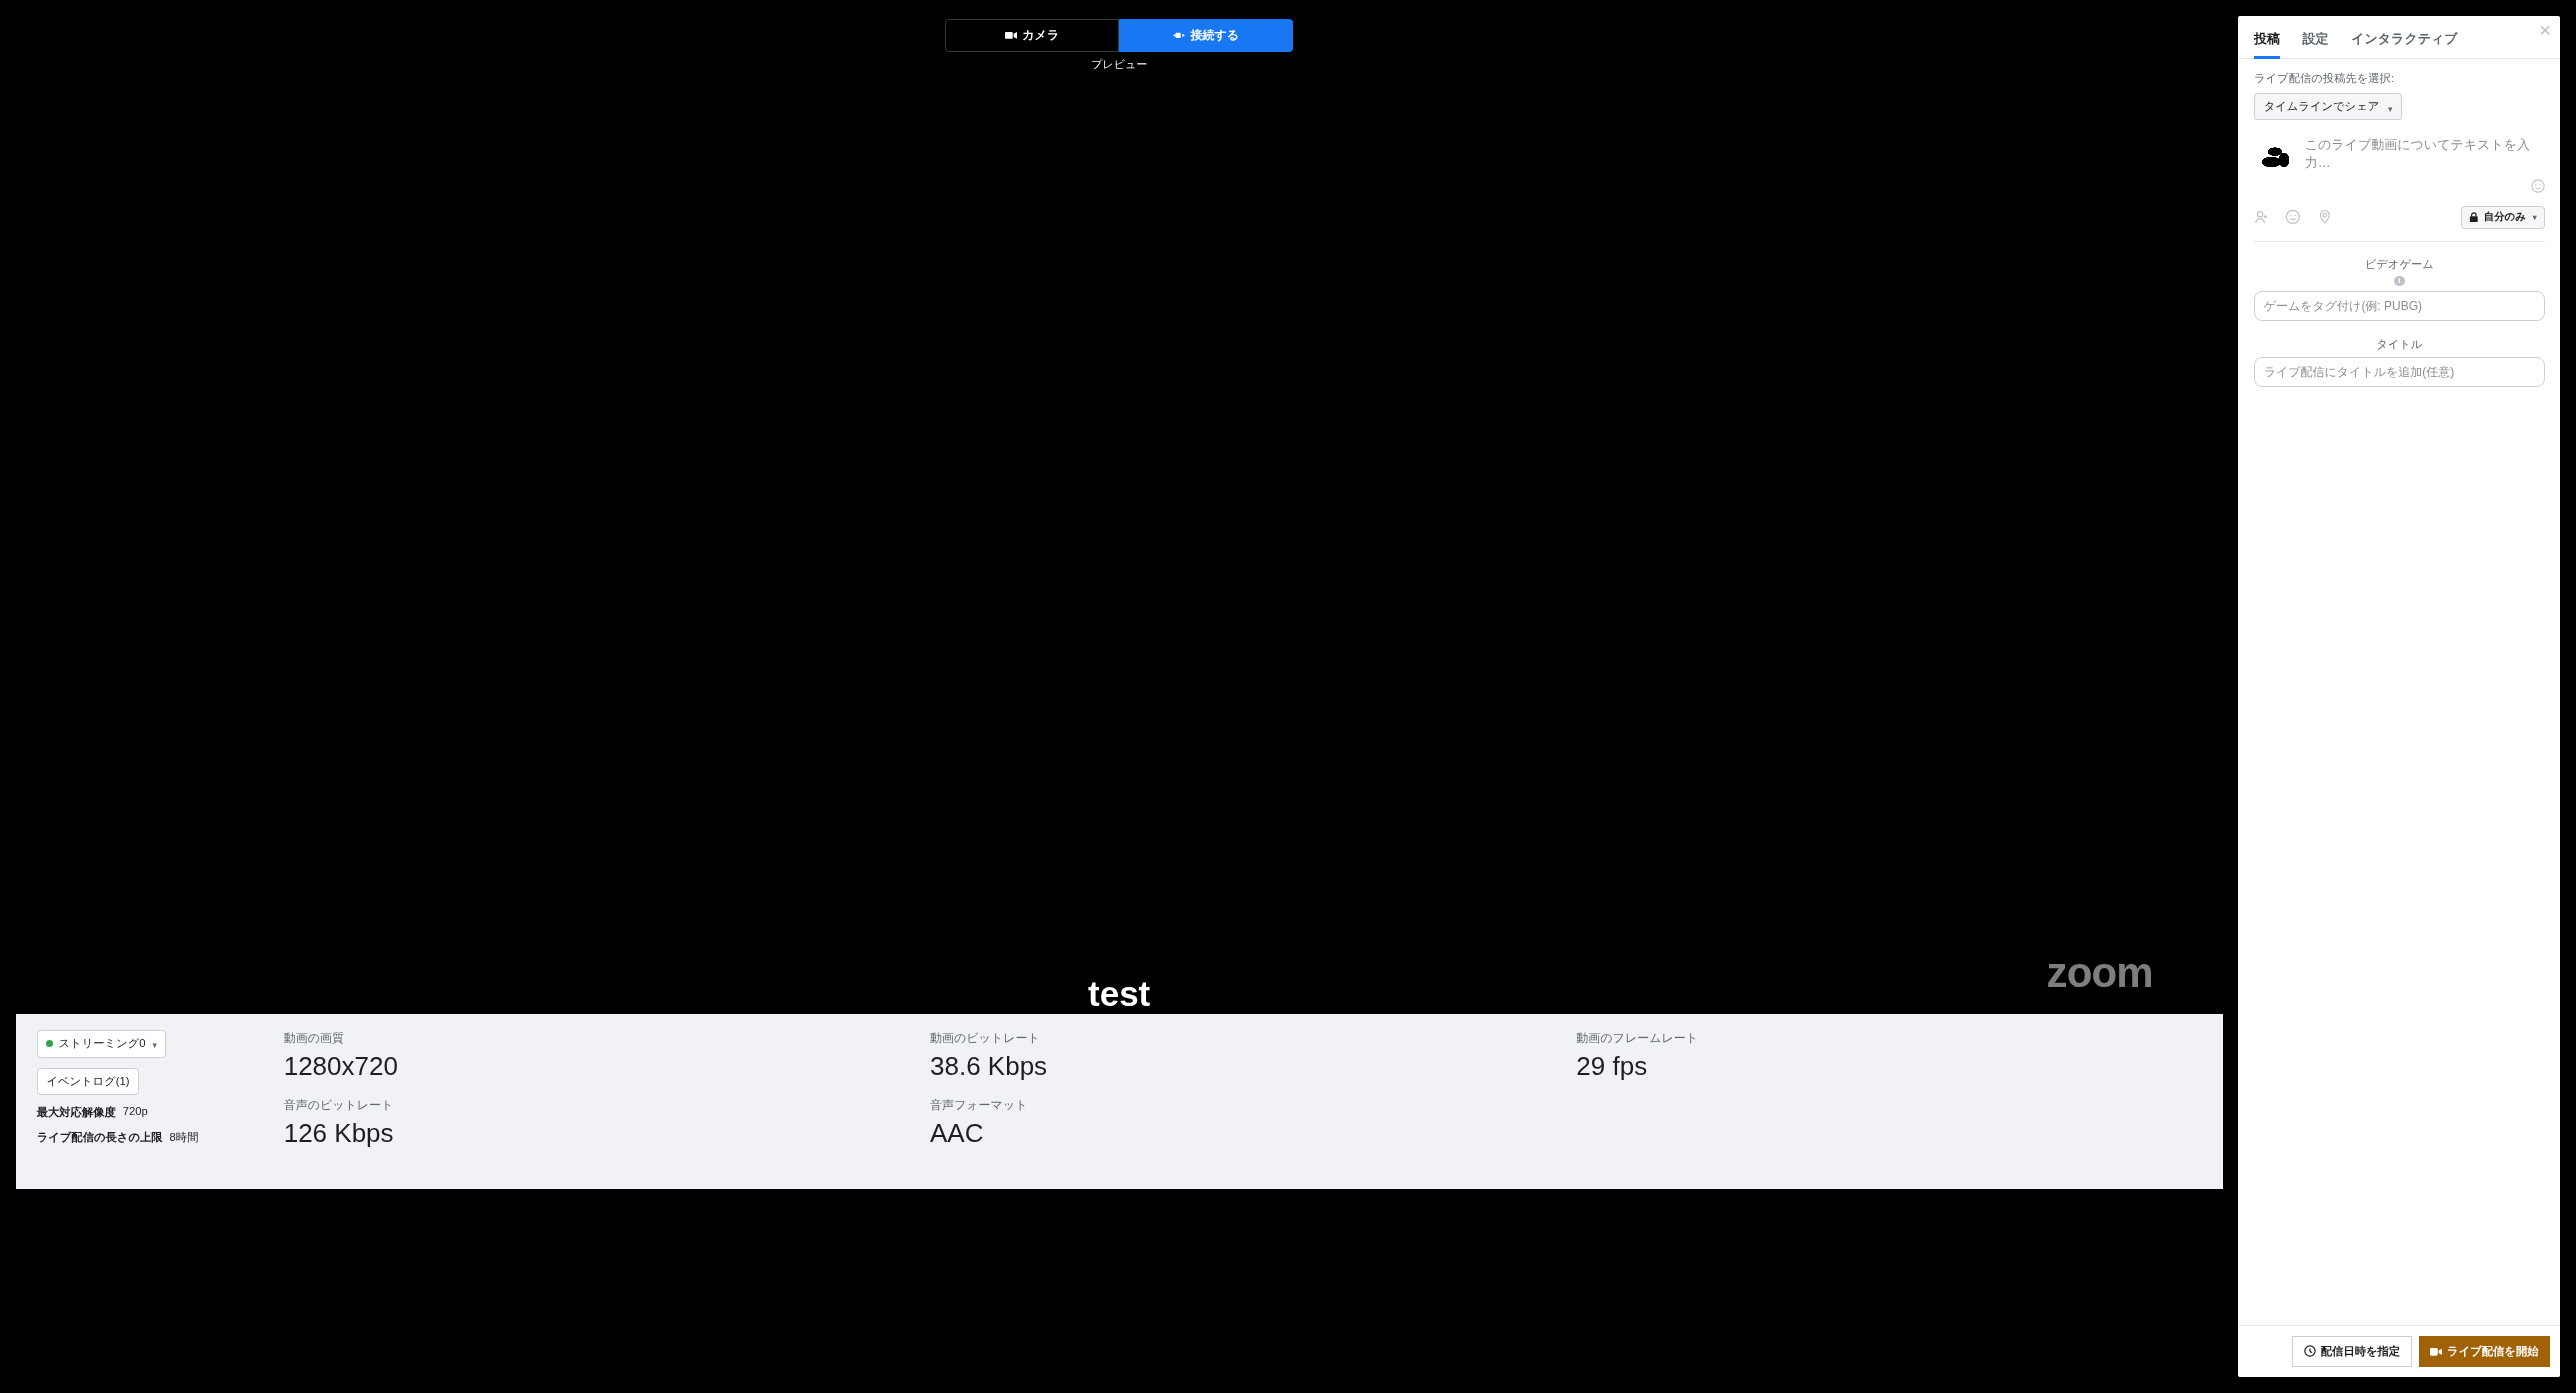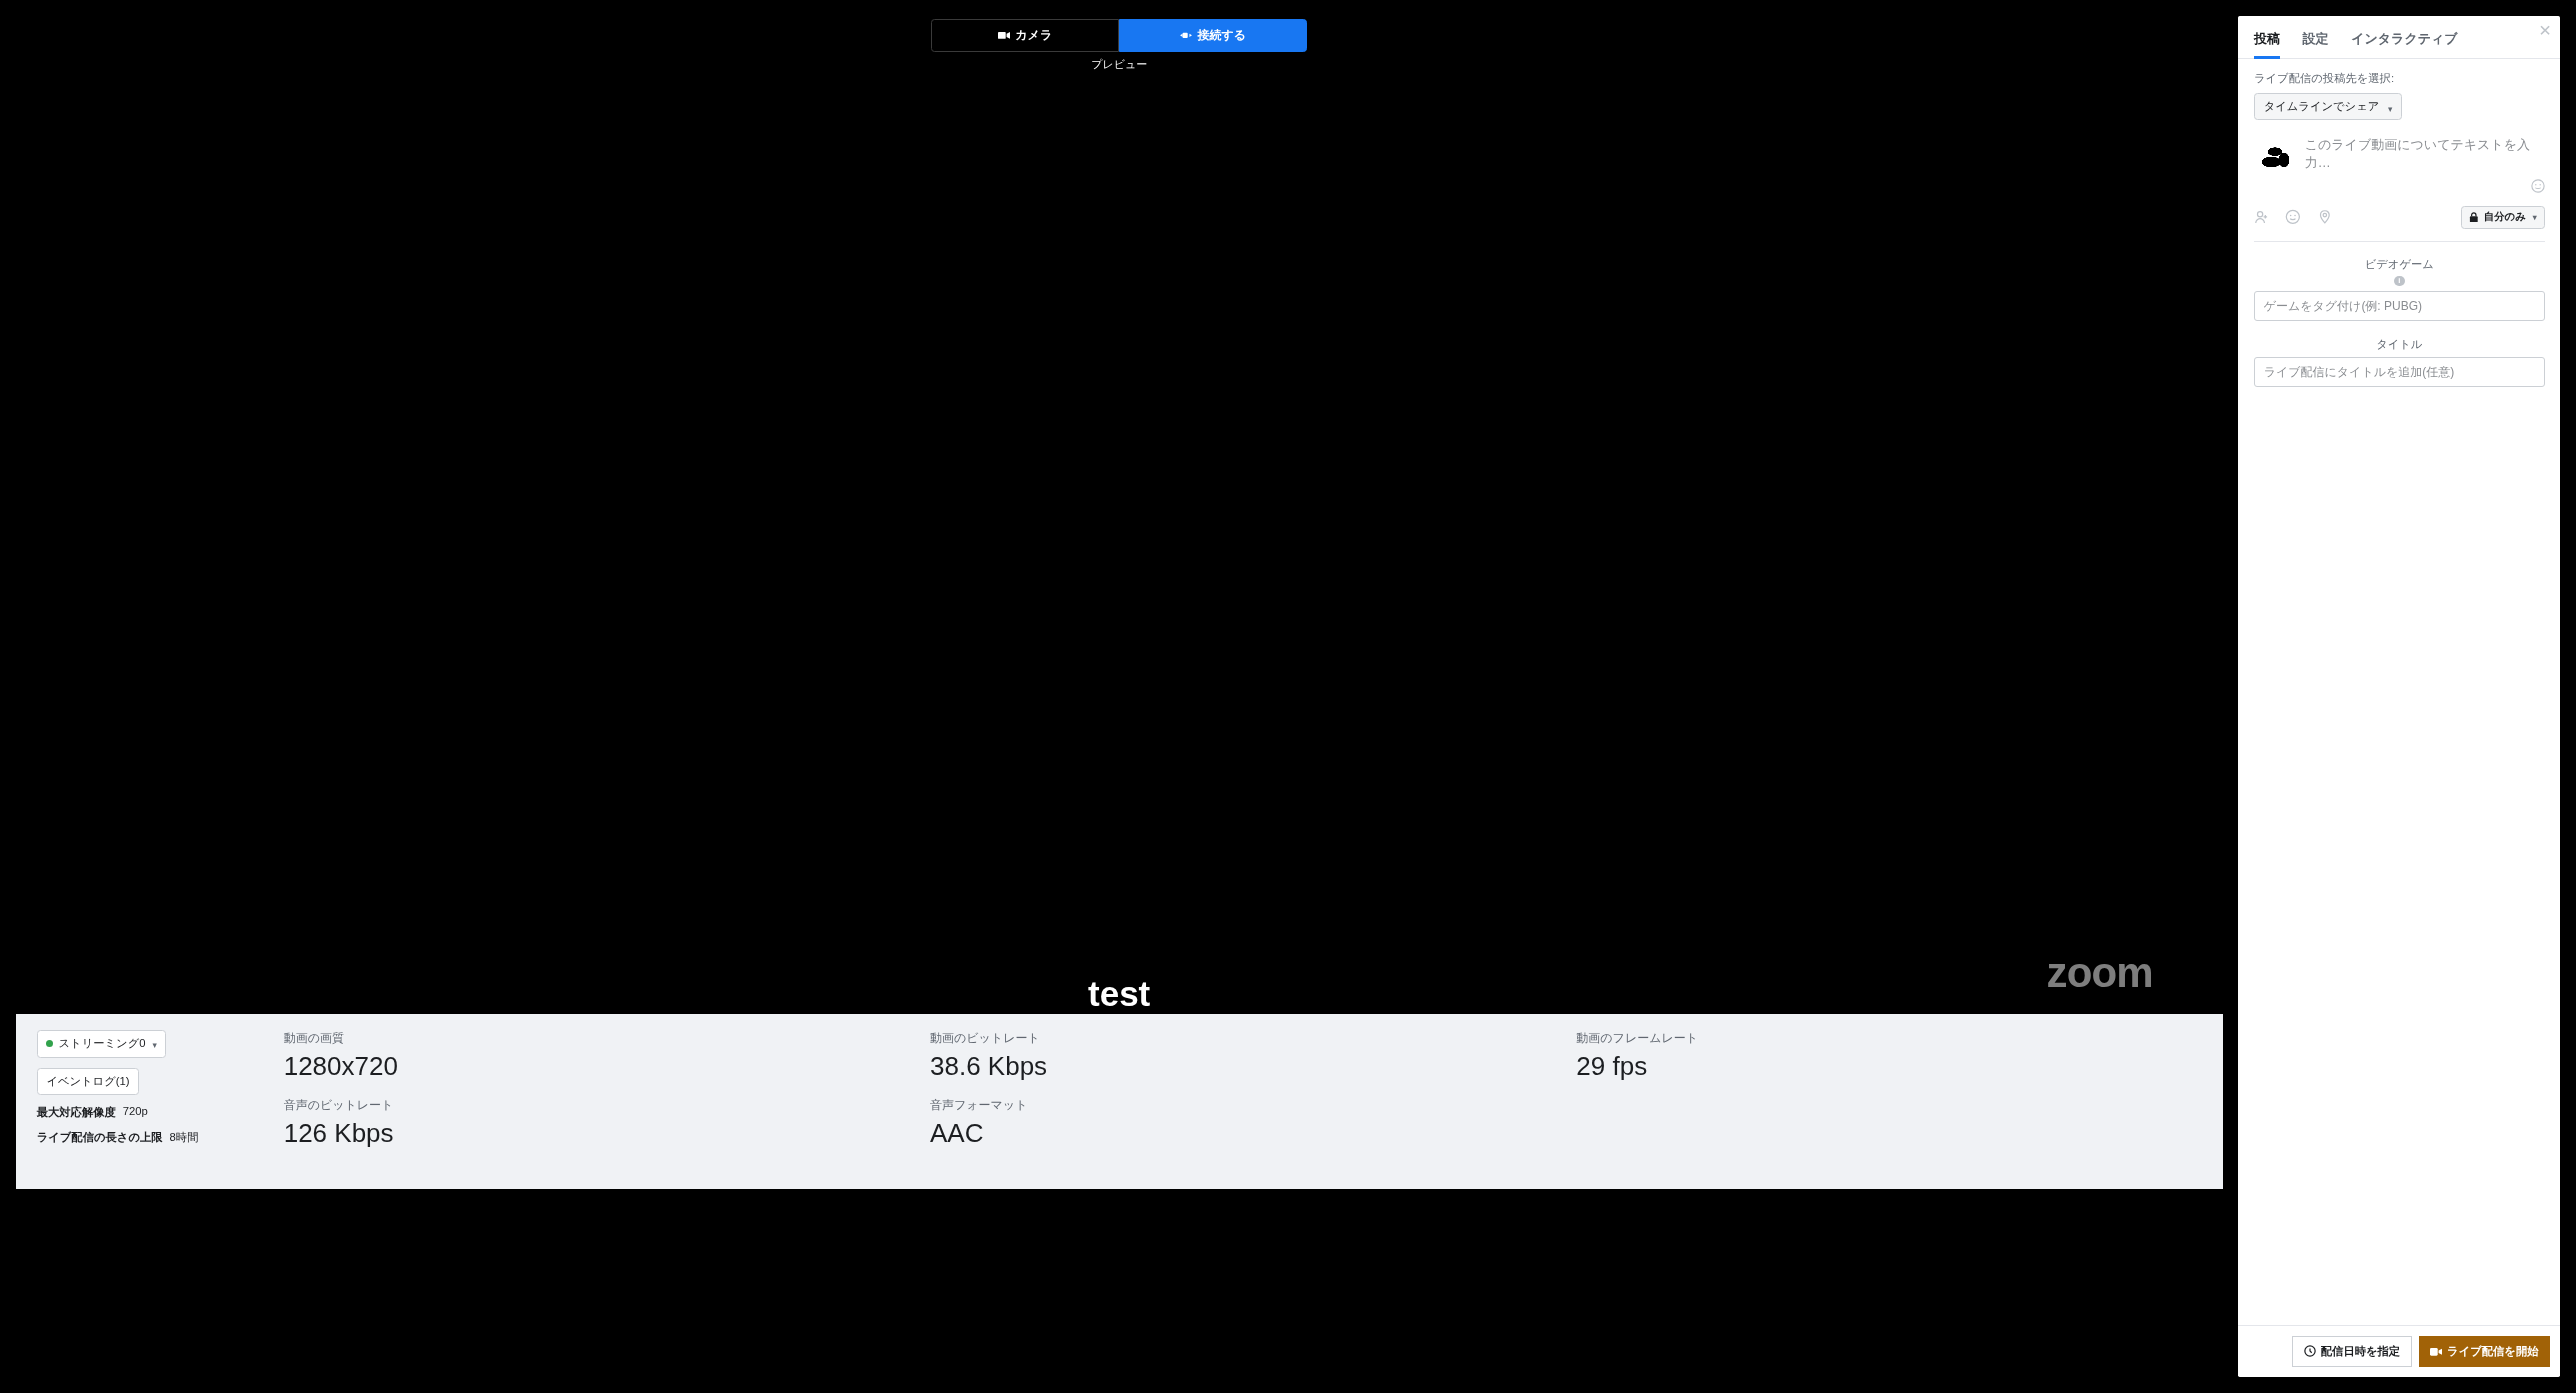--- a/index.html
+++ b/index.html
@@ -32,21 +32,21 @@
     justify-content: center;
     gap: 0;
     margin-top: 3.5px;
   }
   .tab-btn {
     display: inline-flex;
     align-items: center;
     justify-content: center;
     gap: 5.2px;
     height: 33px;
-    width: 188px;
+    width: 174px;
     font-size: 12px;
     font-weight: 600;
     border: 0.9px solid #3a3a3a;
     cursor: pointer;
   }
   .tab-btn.camera {
     background: #000;
     color: #fff;
     border-top-left-radius: 3.5px;
     border-bottom-left-radius: 3.5px;
@@ -280,21 +280,21 @@
     background: #bec3c9;
     color: #fff;
     font-size: 7.8px;
     align-items: center;
     justify-content: center;
     font-weight: 700;
   }
   .text-input {
     width: 100%;
     border: 0.9px solid #ccd0d5;
-    border-radius: 3px;
+    border-radius: 8px;
     padding: 7px 8.7px;
     font-size: 12px;
     color: #1c1e21;
     outline: none;
     font-family: inherit;
   }
   .text-input::placeholder { color: #8a8d91; }
   .side-footer {
     border-top: 0.9px solid #e4e6eb;
     padding: 10.4px;

